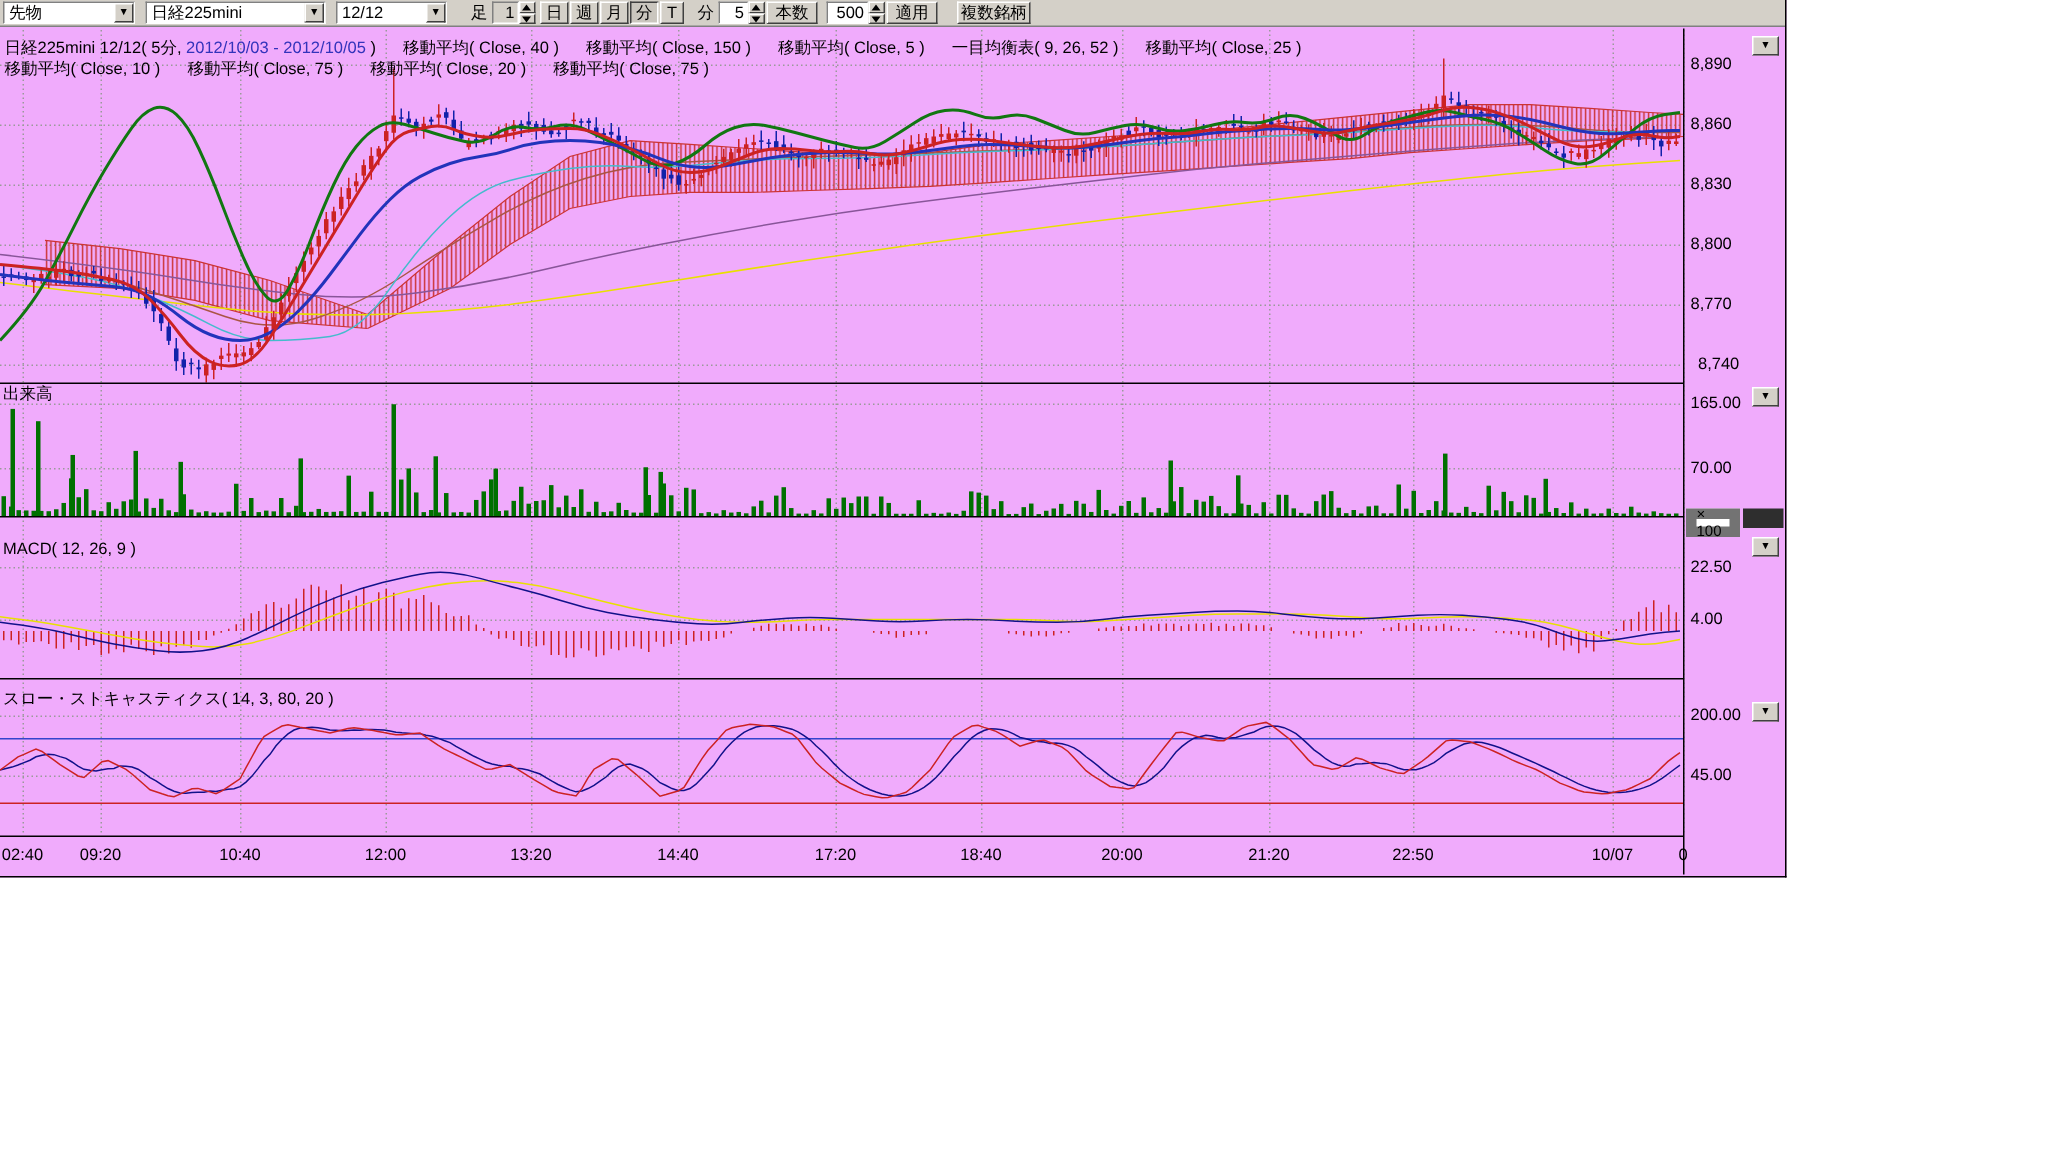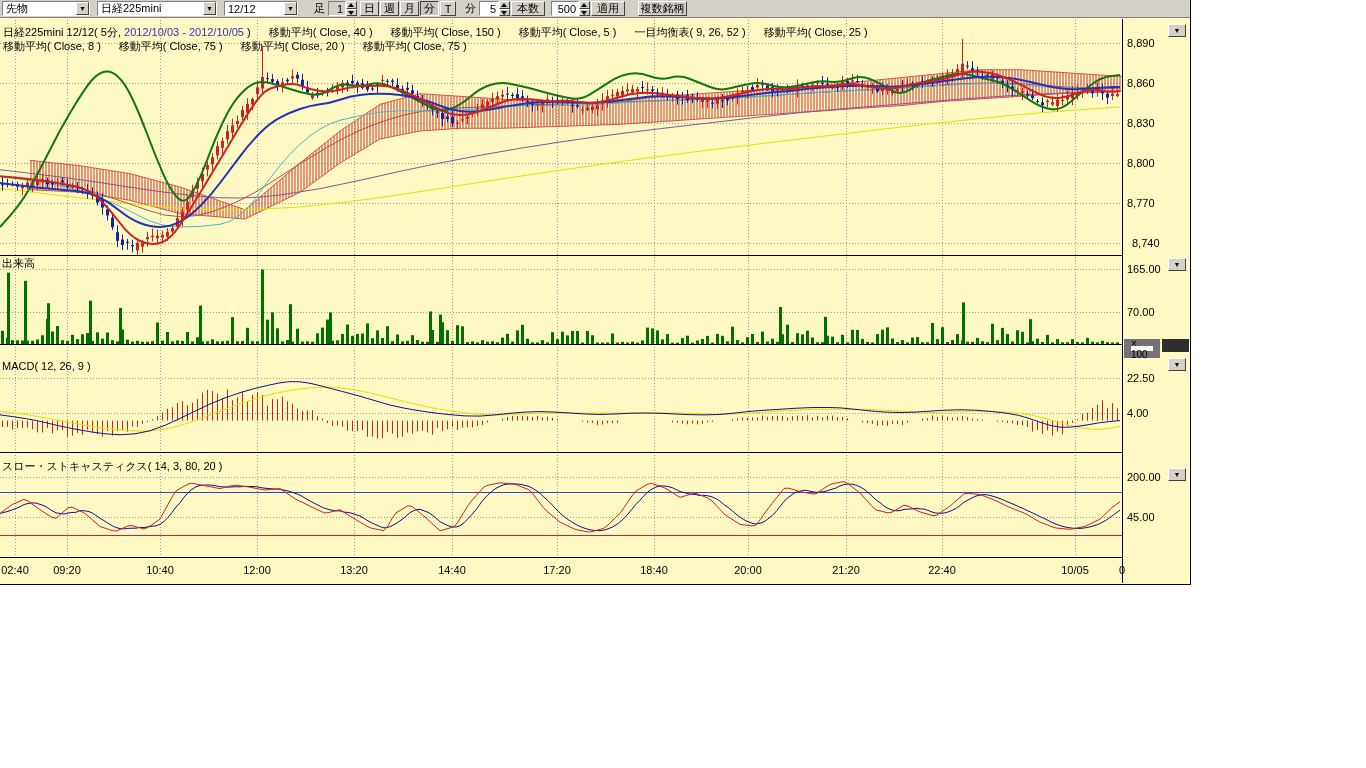--- a/index.html
+++ b/index.html
@@ -1,17 +1,17 @@
 <!DOCTYPE html>
 <html><head>
 <meta charset="utf-8">
 <style>
   html,body{margin:0;padding:0;background:#fff;}
   body{width:1366px;height:768px;font-family:"Liberation Sans","DejaVu Sans",sans-serif;color:#000;}
-  .app{position:relative;width:1190px;height:584px;background:#fef9c3;border-right:1px solid #000;border-bottom:1px solid #000;overflow:hidden;text-decoration:underline;}
+  .app{position:relative;width:1190px;height:584px;background:#f0abfc;border-right:1px solid #000;border-bottom:1px solid #000;overflow:hidden;text-decoration:underline;}
   svg#chart-svg{position:absolute;left:0;top:0;}
   .toolbar{position:absolute;left:0;top:0;width:1190px;height:18px;background:#d4d0c8;display:flex;align-items:center;font-size:11px;box-sizing:border-box;border-bottom:1px solid #808080;z-index:5;}
   .combo{display:flex;align-items:stretch;height:15px;background:#fff;border:1px solid;border-color:#808080 #fff #fff #808080;box-sizing:border-box;}
   .ctxt{flex:1;padding:0 3px;display:flex;align-items:center;overflow:hidden;white-space:nowrap;}
   .carr{width:13px;background:#d4d0c8;border:1px solid;border-color:#fff #404040 #404040 #fff;display:flex;align-items:center;justify-content:center;font-size:7px;box-sizing:border-box;}
   .btn{background:#d4d0c8;border:1px solid;border-color:#fff #404040 #404040 #fff;height:15px;display:flex;align-items:center;justify-content:center;box-sizing:border-box;padding:0 2px;white-space:nowrap;}
   .btn.pressed{border-color:#404040 #fff #fff #404040;background:#cac6be;}
   .tb{width:19px;padding:0;margin-left:1px;}
   .tlabel{font-size:11px;white-space:nowrap;}
   .spin{display:flex;height:15px;}
@@ -1023,21 +1023,21 @@
 
   <div class="ov legend" id="legend1" style="left:3px;top:26px">
       <span><span>日経225mini 12/12( 5分, </span><span style="color: rgb(51, 51, 187);">2012/10/03 - 2012/10/05</span><span> )</span></span>
       <span>移動平均( Close, 40 )</span>
       <span>移動平均( Close, 150 )</span>
       <span>移動平均( Close, 5 )</span>
       <span>一目均衡表( 9, 26, 52 )</span>
       <span>移動平均( Close, 25 )</span>
     </div>
   <div class="ov legend" id="legend2" style="left:3px;top:40px">
-      <span>移動平均( Close, 8 )</span>
+      <span>移動平均( Close, 10 )</span>
       <span>移動平均( Close, 75 )</span>
       <span>移動平均( Close, 20 )</span>
       <span>移動平均( Close, 75 )</span>
     </div>
 
   <div class="ov" style="left:2px;top:257px">出来高</div>
   <div class="ov" style="left:2px;top:360px">MACD( 12, 26, 9 )</div>
   <div class="ov" style="left:2px;top:460px">スロー・ストキャスティクス( 14, 3, 80, 20 )</div>
 
   <div class="mult">× 100</div>
@@ -1066,17 +1066,17 @@
       <div class="ov tlab" style="left: -5px; top: 564px;">02:40</div>
       <div class="ov tlab" style="left: 47px; top: 564px;">09:20</div>
       <div class="ov tlab" style="left: 140px; top: 564px;">10:40</div>
       <div class="ov tlab" style="left: 237px; top: 564px;">12:00</div>
       <div class="ov tlab" style="left: 334px; top: 564px;">13:20</div>
       <div class="ov tlab" style="left: 432px; top: 564px;">14:40</div>
       <div class="ov tlab" style="left: 537px; top: 564px;">17:20</div>
       <div class="ov tlab" style="left: 634px; top: 564px;">18:40</div>
       <div class="ov tlab" style="left: 728px; top: 564px;">20:00</div>
       <div class="ov tlab" style="left: 826px; top: 564px;">21:20</div>
-      <div class="ov tlab" style="left: 922px; top: 564px;">22:40</div>
-      <div class="ov tlab" style="left: 1055px; top: 564px;">10/05</div>
+      <div class="ov tlab" style="left: 922px; top: 564px;">22:50</div>
+      <div class="ov tlab" style="left: 1055px; top: 564px;">10/07</div>
       <div class="ov tlab" style="left: 1102px; top: 564px;">0</div>
     </div>
 </div>
 
 </body></html>

